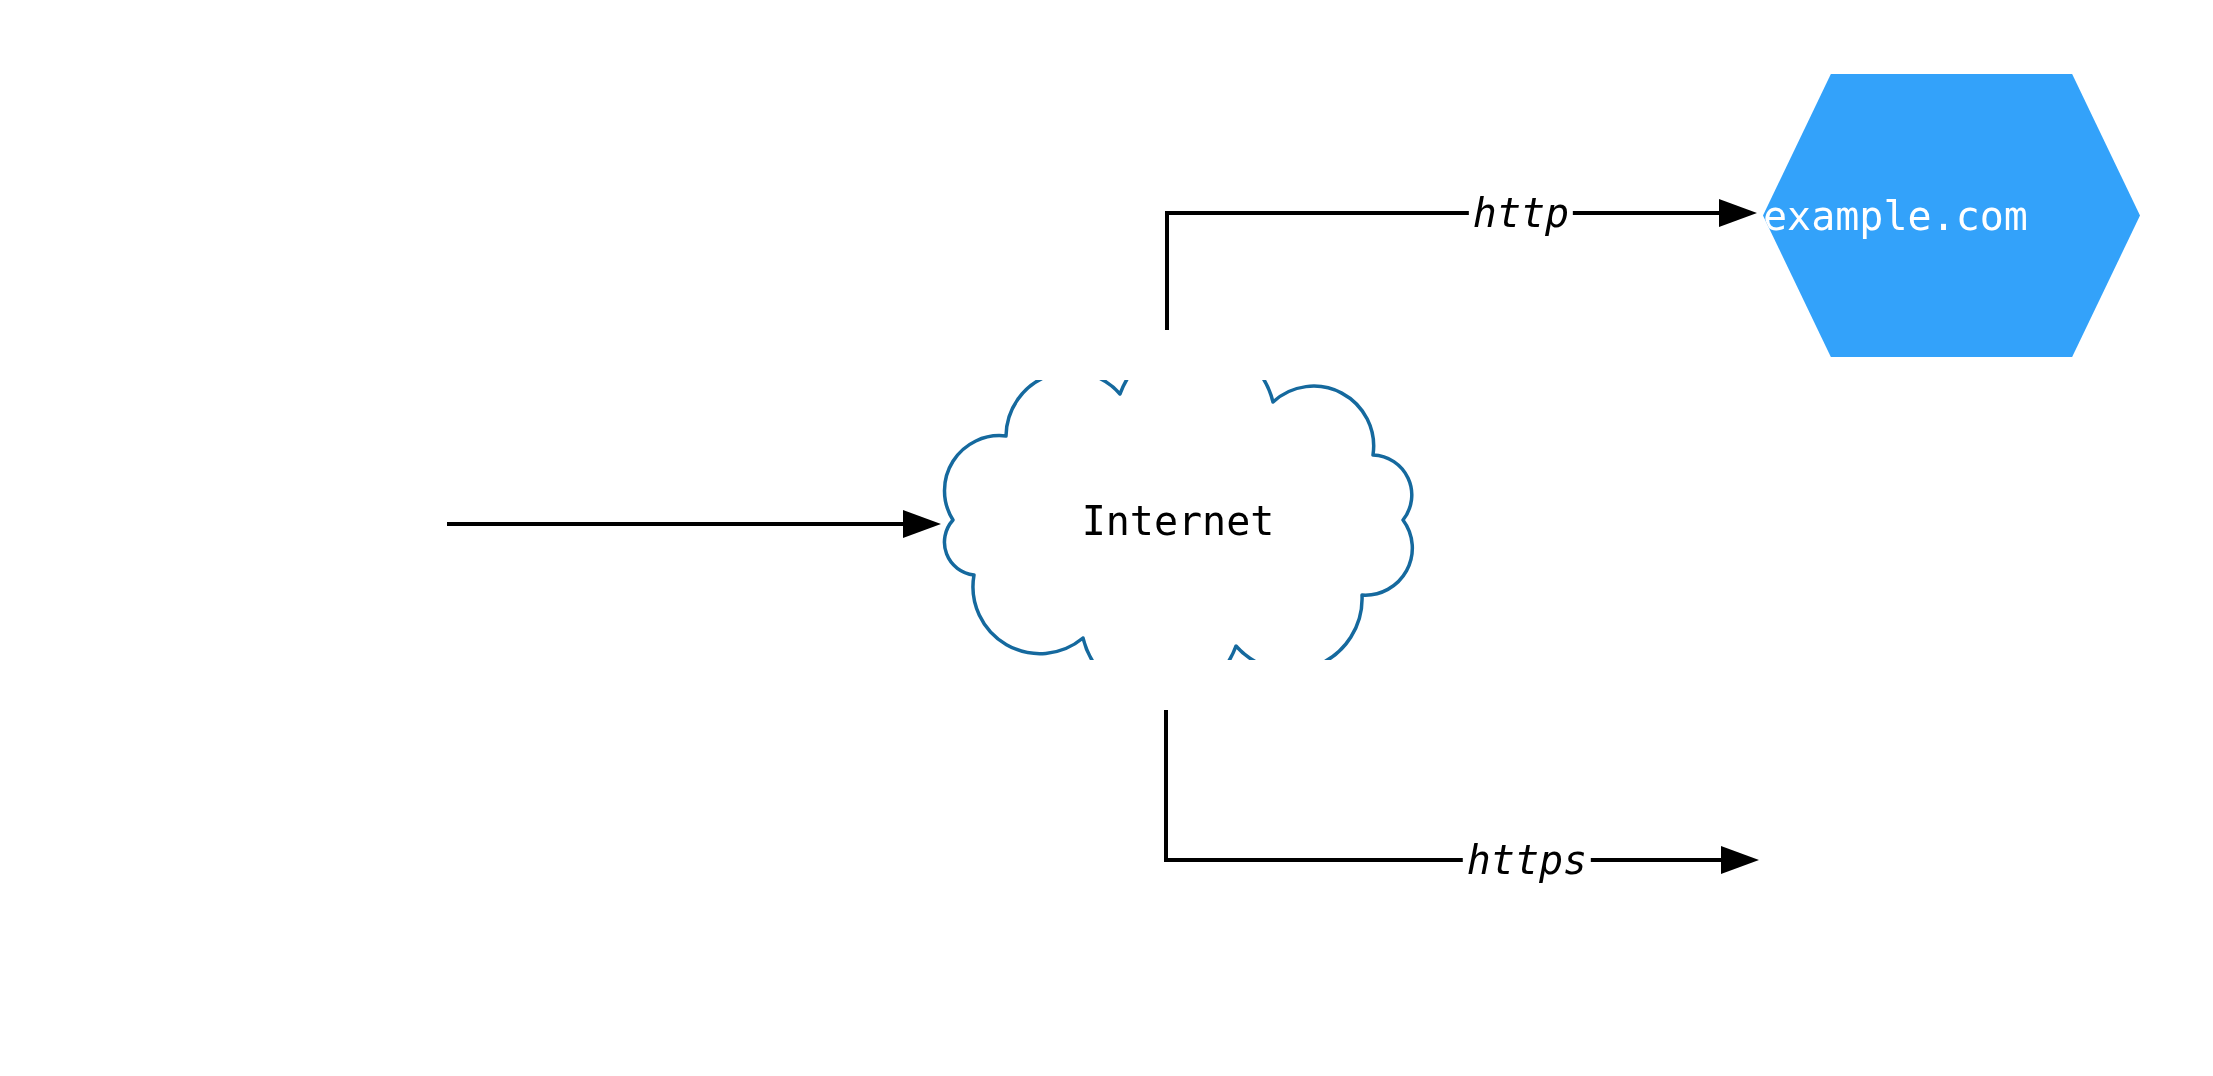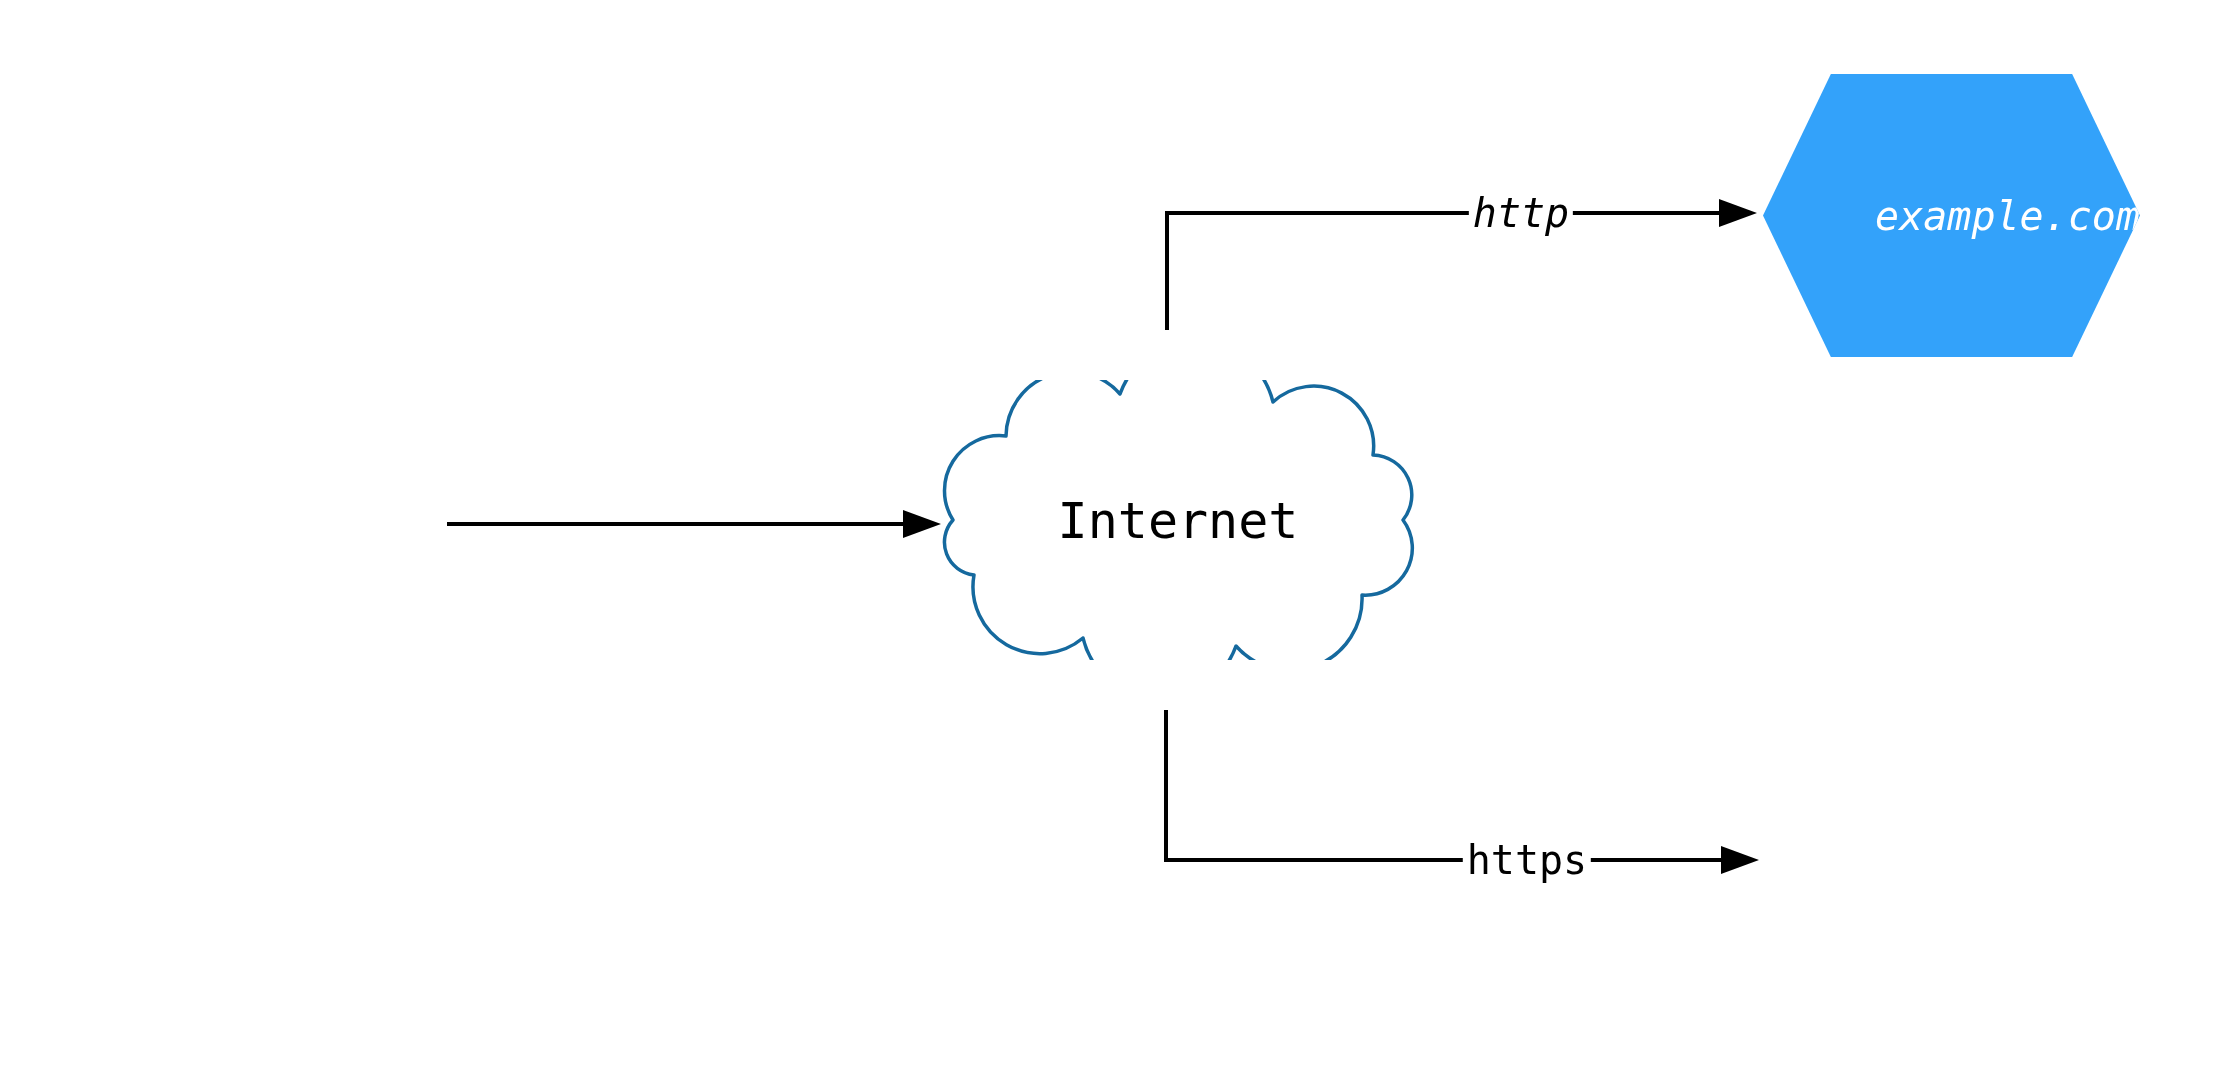--- a/index.html
+++ b/index.html
@@ -16,22 +16,21 @@
     width: 2213px;
     height: 1076px;
     background: var(--background, #ffffff);
   }
   .hex {
     position: absolute;
     background: var(--node-fill, #33a2fa);
     clip-path: polygon(0 50%, 18% 0, 82% 0, 100% 50%, 82% 100%, 18% 100%);
     display: flex;
     align-items: center;
-    justify-content: flex-end;
-    font-style: italic;
+    justify-content: flex-start;
   }
   .hex-label {
     color: var(--node-text, #ffffff);
     font-size: 40px;
     line-height: 48px;
     text-align: center;
     white-space: nowrap;
   }
   .hex-label.wrap {
     white-space: normal;
@@ -63,21 +62,21 @@
     position: absolute;
     left: 941px;
     top: 380px;
   }
   .cloud-label {
     position: absolute;
     left: 1178px;
     top: 521px;
     transform: translate(-50%, -50%);
     color: var(--edge-color, #000000);
-    font-size: 50px;
+    font-size: 40px;
     white-space: nowrap;
     text-align: right;
   }
 </style>
 </head>
 <body>
 
 <div class="canvas">
 
 
@@ -105,16 +104,16 @@
   <div class="arrow-right" style="left:1719px; top:199px;"></div>
   <div class="edge-label" style="left:1521px; top:213px;font-style:italic;">http</div>
 
   <div class="hex" style="left:1763px; top:74px; width:377px; height:283px;">
     <div class="hex-label">example.com</div>
   </div>
 
   <div class="line" style="left:1164px; top:710px; width:4px; height:152px;"></div>
   <div class="line" style="left:1164px; top:858px; width:557px; height:4px;"></div>
   <div class="arrow-right" style="left:1721px; top:846px;"></div>
-  <div class="edge-label" style="left:1527px; top:860px;">https</div>
+  <div class="edge-label" style="left:1527px; top:860px;font-style:italic;">https</div>
 
 
 </div>
 
 </body></html>

